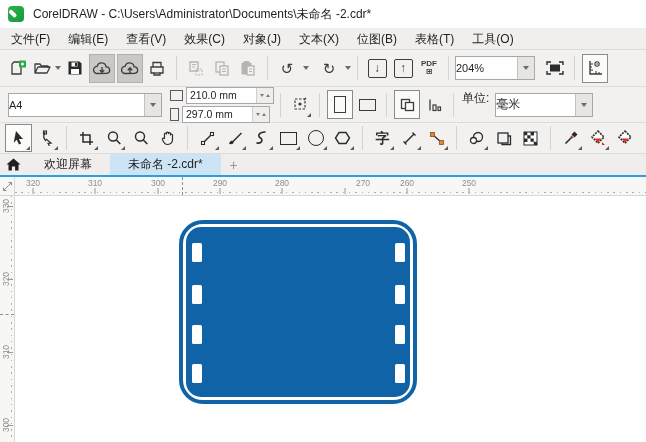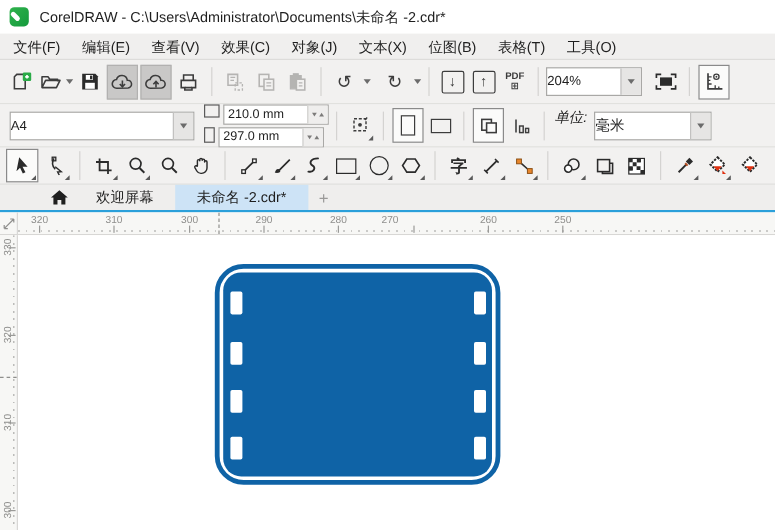--- a/index.html
+++ b/index.html
@@ -15,21 +15,21 @@
   .appicon::after{content:"";position:absolute;left:3px;top:3px;width:9px;height:4px;
            background:#fff;border-radius:2px;transform:rotate(45deg);transform-origin:left top;}
   .titletext{font-size:12px;color:#1f1f1f;}
 
   
   .menubar{position:absolute;left:0;top:28px;width:646px;height:22px;background:#f0efee;
            border-bottom:1px solid #dddcda;display:flex;align-items:center;padding-left:2px;box-sizing:border-box;}
   .menuitem{font-size:12px;padding:0 9px;height:22px;line-height:22px;color:#1f1f1f;cursor:default;}
 
   
-  .bar{position:absolute;left:0;width:646px;background:#f2f1f0;display:flex;align-items:center;box-sizing:border-box;padding-left:36px;}
+  .bar{position:absolute;left:0;width:646px;background:#f2f1f0;display:flex;align-items:center;box-sizing:border-box;}
   .tbtn{height:27px;min-width:24px;display:flex;align-items:center;justify-content:center;
         position:relative;margin:0 1px;}
   .tbtn.pressed{background:#c9c8c7;border:1px solid #b2b1b0;}
   .tbtn.boxed{background:#fbfbfa;border:1px solid #8a8a8a;}
   .vsep{width:1px;height:24px;background:#d4d3d1;margin:0 6px;}
   .caret{width:0;height:0;border-left:3.5px solid transparent;border-right:3.5px solid transparent;
          border-top:4px solid #6b6b6b;margin-left:3px;}
   .glyph{font-size:15px;color:#3c3c3c;line-height:1;}
   .gray .glyph, .gray svg *{color:#b5b4b2;stroke:#b5b4b2;}
   .fly::after{content:"";position:absolute;right:1px;bottom:1px;width:0;height:0;
@@ -38,31 +38,31 @@
   .toolbar{top:50px;height:37px;border-bottom:1px solid #dddcda;padding-left:6px;}
   .combo{display:flex;align-items:center;height:22px;background:#fff;border:1px solid #a9a8a6;}
   .combo .val{font-size:11px;padding:0 0;flex:1;color:#1f1f1f;}
   .combo .dd{width:16px;height:100%;background:#e6e5e4;border-left:1px solid #c2c1c0;
              display:flex;align-items:center;justify-content:center;}
   .pdftxt{font-size:8px;font-weight:bold;color:#3c3c3c;line-height:8px;text-align:center;}
 
   
   .propbar{top:87px;height:36px;border-bottom:1px solid #dddcda;padding-left:8px;}
   .stack{display:flex;flex-direction:column;justify-content:center;gap:2px;margin-left:8px;}
-  .mmrow{display:flex;gap:3px;}
+  .mmrow{display:flex;align-items:center;gap:3px;}
   .mmicon{width:13px;height:11px;border:1px solid #5a5a5a;box-sizing:border-box;}
   .mmicon.tall{width:9px;height:13px;}
   .mmfield{display:flex;align-items:center;width:86px;height:15px;background:#fff;border:1px solid #a9a8a6;}
   .mmfield input{border:0;outline:none;flex:1;width:58px;font-size:10.5px;padding:0 3px;
                  font-family:"Liberation Sans","DejaVu Sans",sans-serif;color:#1f1f1f;background:transparent;}
   .spin{display:flex;align-items:center;gap:2px;padding:0 3px;background:#efeeed;height:100%;border-left:1px solid #d0cfce;}
   .spin i{width:0;height:0;border-left:2.5px solid transparent;border-right:2.5px solid transparent;display:block;}
   .spin .dn{border-top:3px solid #7c7b7a;}
   .spin .up{border-bottom:3px solid #7c7b7a;}
-  .unitlabel{font-size:12px;margin:0 6px 12px 2px;color:#1f1f1f;font-style:italic;}
+  .unitlabel{font-size:12px;margin:0 6px 12px 2px;color:#1f1f1f;}
 
   
   .toolbox{top:123px;height:31px;border-bottom:1px solid #dddcda;padding-left:4px;}
   .tool{width:25px;height:26px;display:flex;align-items:center;justify-content:center;position:relative;margin:0 1px;}
   .tool.selected{background:#fbfbfa;border:1px solid #8a8a8a;}
   .zi{font-size:14px;font-weight:bold;color:#2e2e2e;line-height:1;}
 
   
   .tabbar{top:154px;height:21px;background:#efeeed;display:flex;align-items:stretch;}
   .hometab{width:26px;display:flex;align-items:center;justify-content:center;}
@@ -514,21 +514,21 @@
     <span class="hlabel" style="left:18px;">320</span>
       <i class="htick" style="left:18px;"></i>
     <span class="hlabel" style="left:80px;">310</span>
       <i class="htick" style="left:80px;"></i>
     <span class="hlabel" style="left:143px;">300</span>
       <i class="htick" style="left:143px;"></i>
     <span class="hlabel" style="left:205px;">290</span>
       <i class="htick" style="left:205px;"></i>
     <span class="hlabel" style="left:267px;">280</span>
       <i class="htick" style="left:267px;"></i>
-    <span class="hlabel" style="left:310px;">270</span>
+    <span class="hlabel" style="left:348px;">270</span>
       <i class="htick" style="left:330px;"></i>
     <span class="hlabel" style="left:392px;">260</span>
       <i class="htick" style="left:392px;"></i>
     <span class="hlabel" style="left:454px;">250</span>
       <i class="htick" style="left:454px;"></i>
     <div class="hdash" style="left:167px;"></div>
   </div>
 
   <div class="vruler">
     <div class="dots"></div>

